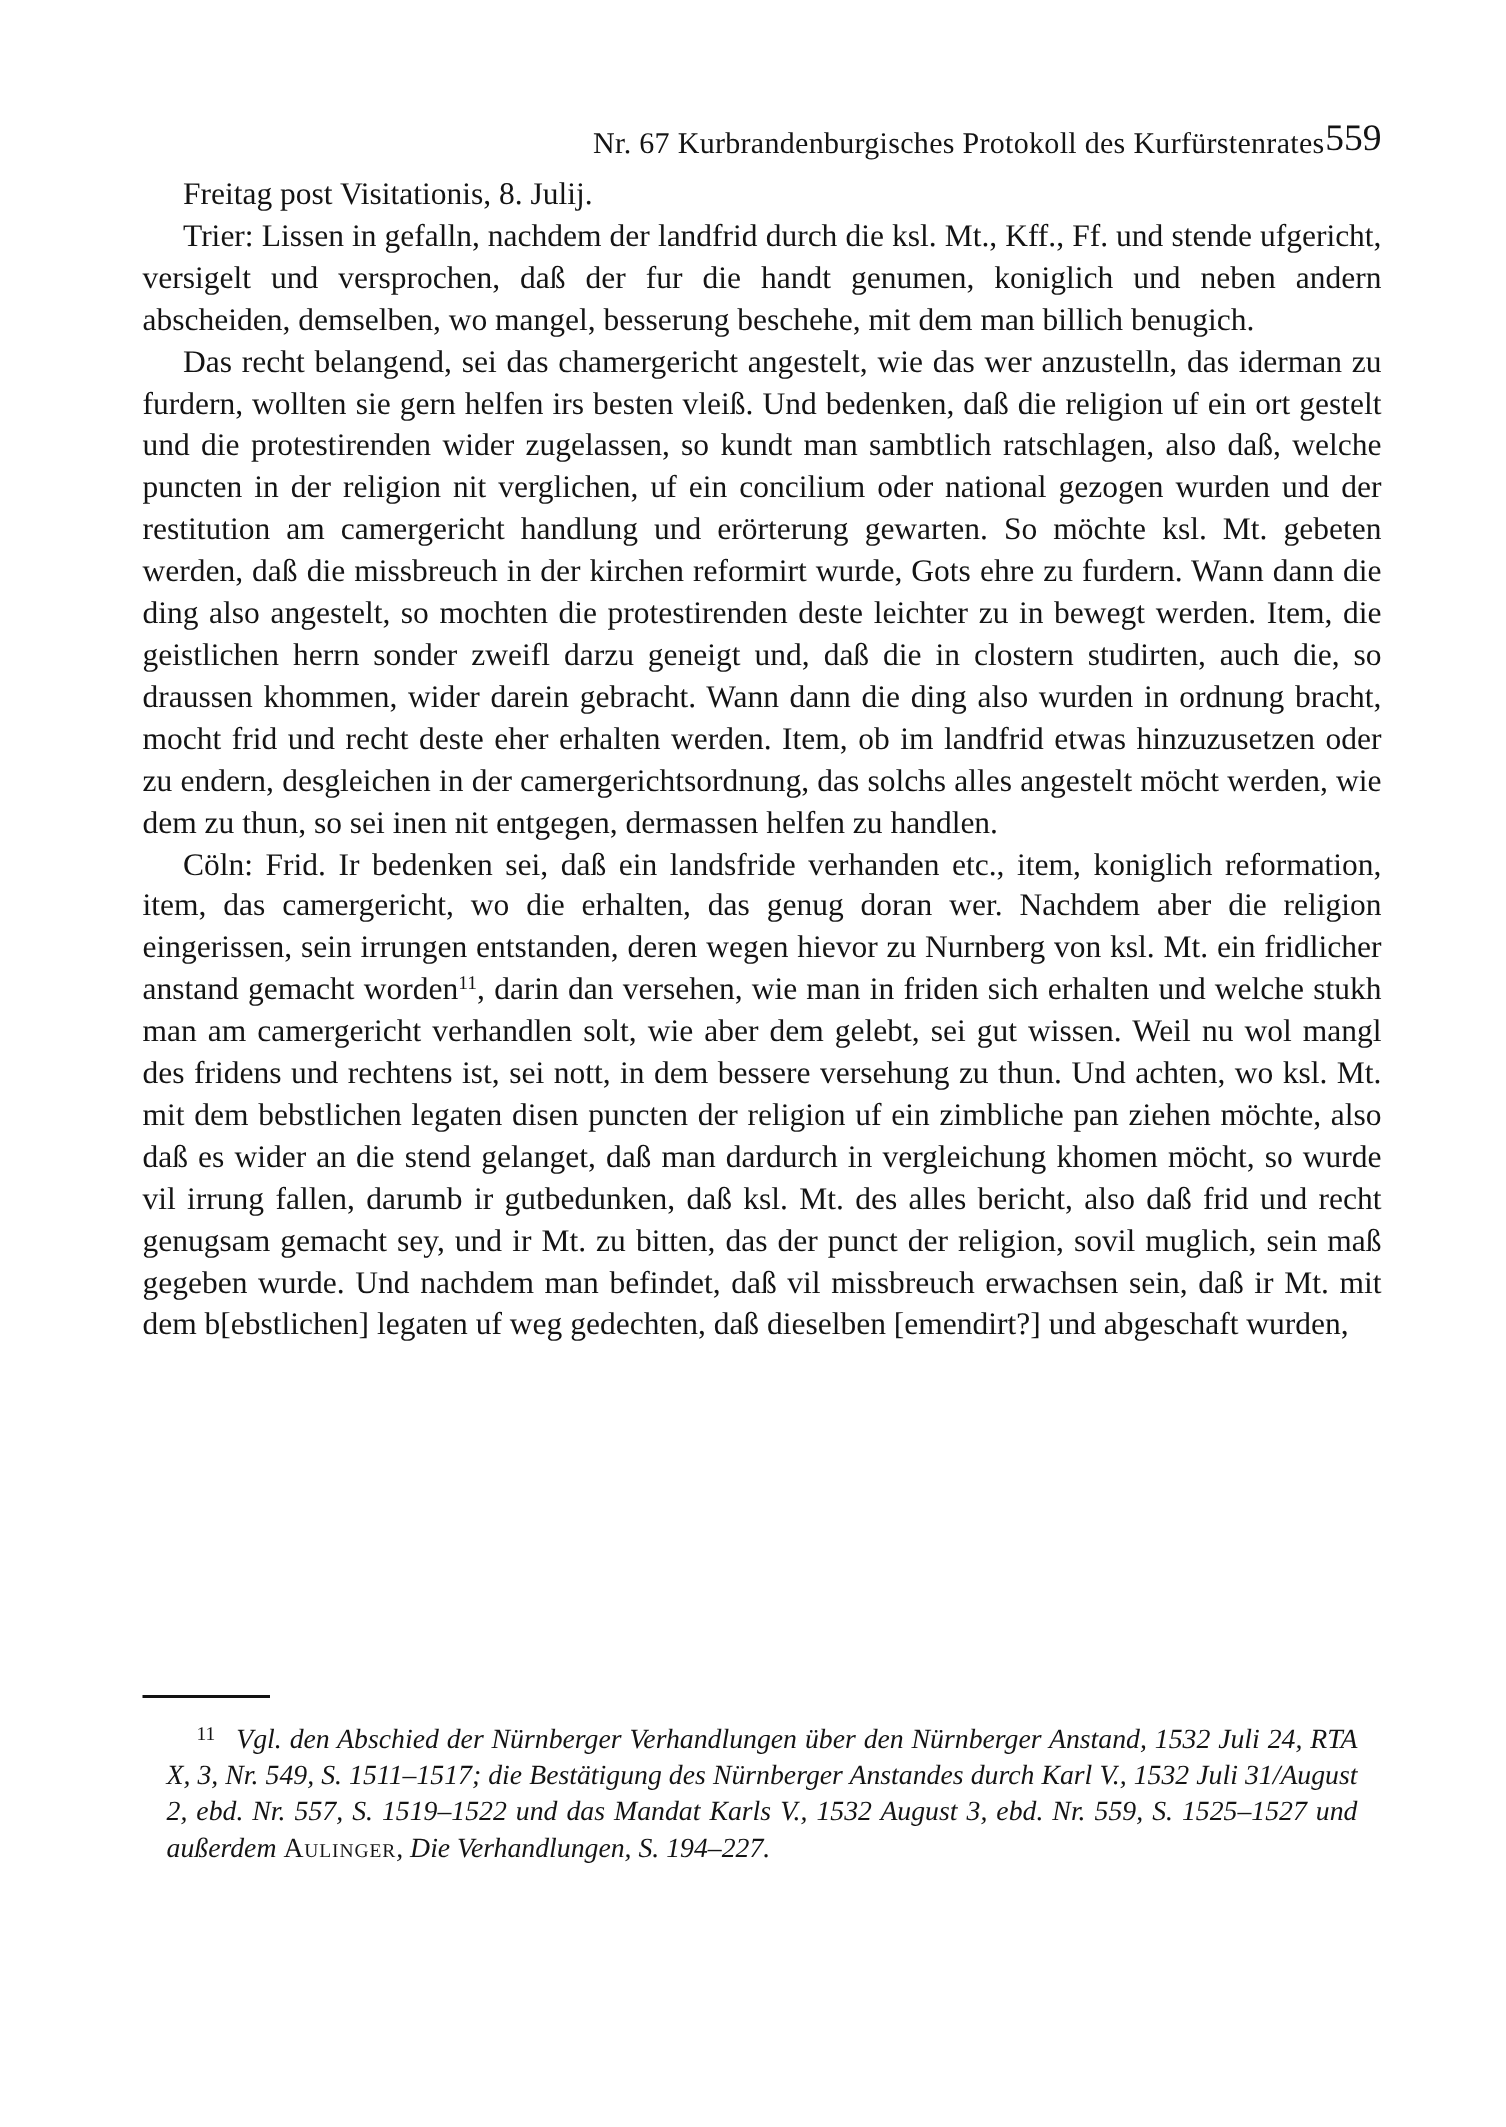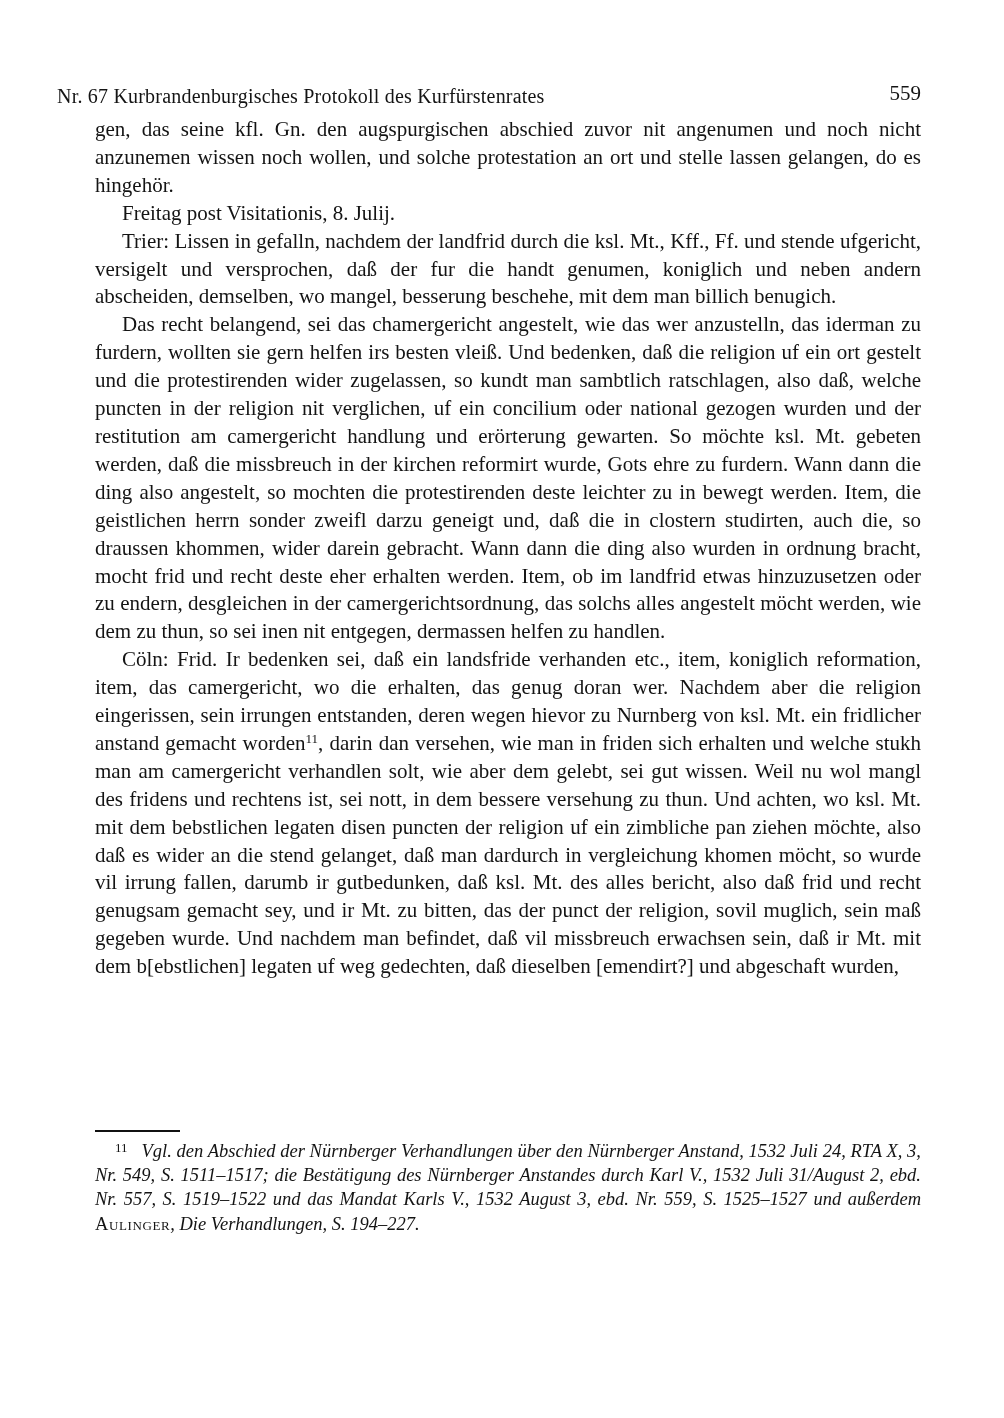--- a/index.html
+++ b/index.html
@@ -20,30 +20,30 @@
     position: absolute;
     left: 95px;
     top: 84px;
     width: 826px;
     height: 26px;
     font-size: 20px;
     line-height: 24px;
   }
   .head-title {
     display: block;
-    text-align: left;
+    text-align: right;
     position: relative;
     left: -38px;
     letter-spacing: 0.2px;
   }
   .head-page {
     position: absolute;
     right: 0;
     top: -3px;
-    font-size: 21px;
+    font-size: 25px;
   }
   .body-text {
     position: absolute;
     left: 95px;
     top: 116px;
     width: 826px;
     font-size: 21px;
     line-height: 27.9px;
     text-align: justify;
   }
@@ -63,21 +63,21 @@
     top: 1130px;
     width: 826px;
   }
   .fn-rule {
     width: 85px;
     height: 0;
     border-top: 2px solid #111;
     margin-bottom: 7px;
   }
   .fn {
-    margin: 0;
+    margin: 16px;
     font-size: 18.5px;
     line-height: 24.2px;
     text-align: justify;
     text-indent: 20px;
   }
   .fn-marker {
     font-style: normal;
     font-size: 13px;
     position: relative;
     top: -5px;
@@ -95,21 +95,20 @@
 <body>
 
 <div class="page">
 
   <div class="running-head">
     <span class="head-page">559</span>
     <span class="head-title">Nr. 67 Kurbrandenburgisches Protokoll des Kurfürstenrates</span>
   </div>
 
   <main class="body-text">
-    <p class="para"><span>gen, das seine kfl. Gn. den augspurgischen abschied zuvor nit angenumen und noch nicht anzunemen wissen noch wollen, und solche protestation an ort und stelle lassen gelangen, do es hingehör.</span></p>
     <p class="para indent"><span>Freitag post Visitationis, 8. Julij.</span></p>
     <p class="para indent"><span>Trier: Lissen in gefalln, nachdem der landfrid durch die ksl. Mt., Kff., Ff. und stende ufgericht, versigelt und versprochen, daß der fur die handt genumen, koniglich und neben andern abscheiden, demselben, wo mangel, besserung beschehe, mit dem man billich benugich.</span></p>
     <p class="para indent"><span>Das recht belangend, sei das chamergericht angestelt, wie das wer anzustelln, das iderman zu furdern, wollten sie gern helfen irs besten vleiß. Und bedenken, daß die religion uf ein ort gestelt und die protestirenden wider zugelassen, so kundt man sambtlich ratschlagen, also daß, welche puncten in der religion nit verglichen, uf ein concilium oder national gezogen wurden und der restitution am camergericht handlung und erörterung gewarten. So möchte ksl. Mt. gebeten werden, daß die missbreuch in der kirchen reformirt wurde, Gots ehre zu furdern. Wann dann die ding also angestelt, so mochten die protestirenden deste leichter zu in bewegt werden. Item, die geistlichen herrn sonder zweifl darzu geneigt und, daß die in clostern studirten, auch die, so draussen khommen, wider darein gebracht. Wann dann die ding also wurden in ordnung bracht, mocht frid und recht deste eher erhalten werden. Item, ob im landfrid etwas hinzuzusetzen oder zu endern, desgleichen in der camergerichtsordnung, das solchs alles angestelt möcht werden, wie dem zu thun, so sei inen nit entgegen, dermassen helfen zu handlen.</span></p>
     <p class="para indent"><span>Cöln: Frid. Ir bedenken sei, daß ein landsfride verhanden etc., item, koniglich reformation, item, das camergericht, wo die erhalten, das genug doran wer. Nachdem aber die religion eingerissen, sein irrungen entstanden, deren wegen hievor zu Nurnberg von ksl. Mt. ein fridlicher anstand gemacht worden</span><sup class="fn-ref">11</sup><span>, darin dan versehen, wie man in friden sich erhalten und welche stukh man am camergericht verhandlen solt, wie aber dem gelebt, sei gut wissen. Weil nu wol mangl des fridens und rechtens ist, sei nott, in dem bessere versehung zu thun. Und achten, wo ksl. Mt. mit dem bebstlichen legaten disen puncten der religion uf ein zimbliche pan ziehen möchte, also daß es wider an die stend gelanget, daß man dardurch in vergleichung khomen möcht, so wurde vil irrung fallen, darumb ir gutbedunken, daß ksl. Mt. des alles bericht, also daß frid und recht genugsam gemacht sey, und ir Mt. zu bitten, das der punct der religion, sovil muglich, sein maß gegeben wurde. Und nachdem man befindet, daß vil missbreuch erwachsen sein, daß ir Mt. mit dem b</span><span class="ital">[ebstlichen]</span><span> legaten uf weg gedechten, daß dieselben </span><span class="ital">[emendirt?]</span><span> und abgeschaft wurden,</span></p>
   </main>
 
   <div class="footnote-area">
     <div class="fn-rule"></div>
     <p class="fn"><span class="fn-marker">11</span><span class="fn-text">Vgl. den Abschied der Nürnberger Verhandlungen über den Nürnberger Anstand, 1532 Juli 24, RTA X, 3, Nr. 549, S. 1511–1517; die Bestätigung des Nürnberger Anstandes durch Karl V., 1532 Juli 31/August 2, ebd. Nr. 557, S. 1519–1522 und das Mandat Karls V., 1532 August 3, ebd. Nr. 559, S. 1525–1527 und außerdem </span><span class="smallcaps">Aulinger</span><span class="fn-text">, Die Verhandlungen, S. 194–227.</span></p>
   </div>

